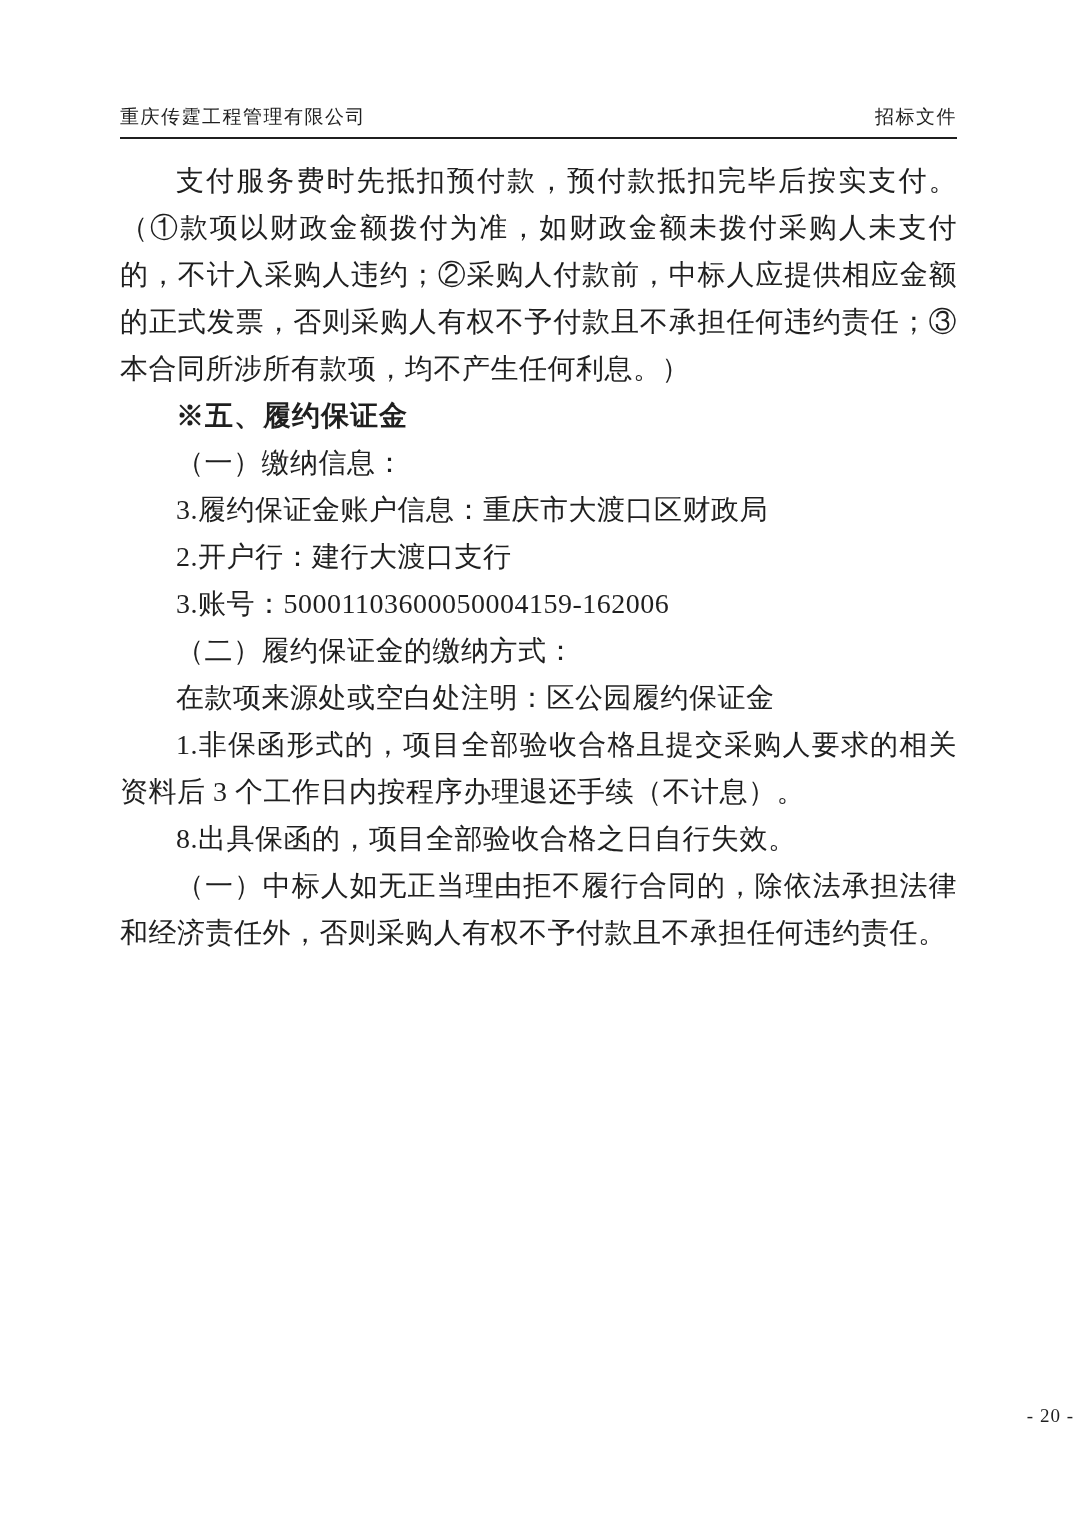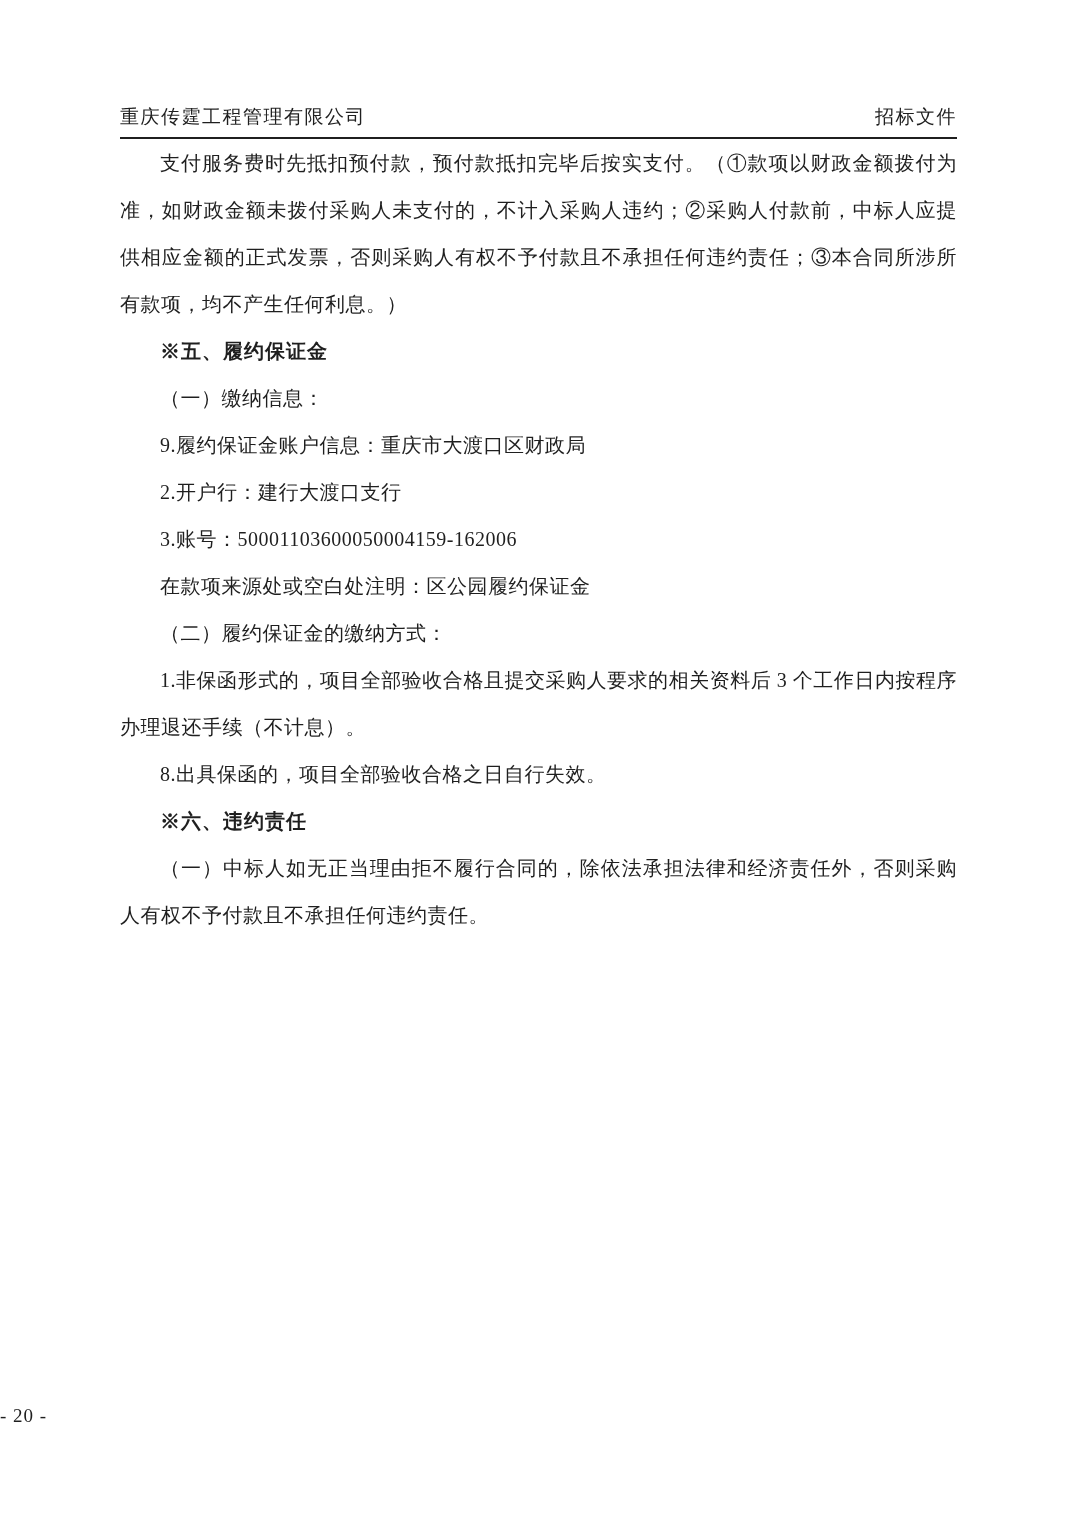--- a/index.html
+++ b/index.html
@@ -26,66 +26,65 @@
     display: flex;
     justify-content: space-between;
     align-items: flex-end;
     font-size: 19px;
     letter-spacing: 1.5px;
     padding-bottom: 7px;
     border-bottom: 2px solid #1f1f1f;
     text-align: center;
   }
   .doc-body {
-    margin-top: 1px;
-    font-size: 20px;
+    margin-top: 18px;
+    font-size: 28px;
     line-height: 47px;
     text-align: justify;
     letter-spacing: 0.5px;
   }
   .doc-body p {
     margin: 0;
     text-indent: 2em;
   }
   .doc-body p.heading {
     font-weight: bold;
     letter-spacing: 1px;
   }
   .page-footer {
     position: absolute;
     top: 1405px;
     left: 0;
     width: 100%;
-    text-align: left;
+    text-align: right;
     font-size: 19px;
     letter-spacing: 1px;
   }
 </style>
 </head>
 <body>
 
 <div class="page">
   <div class="content">
 
     <div class="page-header">
       <span>重庆传霆工程管理有限公司</span>
       <span>招标文件</span>
     </div>
 
     <div class="doc-body">
       <p>支付服务费时先抵扣预付款，预付款抵扣完毕后按实支付。（①款项以财政金额拨付为准，如财政金额未拨付采购人未支付的，不计入采购人违约；②采购人付款前，中标人应提供相应金额的正式发票，否则采购人有权不予付款且不承担任何违约责任；③本合同所涉所有款项，均不产生任何利息。）</p>
       <p class="heading">※五、履约保证金</p>
       <p>（一）缴纳信息：</p>
-      <p>9.履约保证金账户信息：重庆市大渡口区财政局</p>
+      <p>3.履约保证金账户信息：重庆市大渡口区财政局</p>
       <p>2.开户行：建行大渡口支行</p>
       <p>3.账号：50001103600050004159-162006</p>
+      <p>（二）履约保证金的缴纳方式：</p>
       <p>在款项来源处或空白处注明：区公园履约保证金</p>
-      <p>（二）履约保证金的缴纳方式：</p>
       <p>1.非保函形式的，项目全部验收合格且提交采购人要求的相关资料后 3 个工作日内按程序办理退还手续（不计息）。</p>
       <p>8.出具保函的，项目全部验收合格之日自行失效。</p>
-      <p class="heading">※六、违约责任</p>
       <p>（一）中标人如无正当理由拒不履行合同的，除依法承担法律和经济责任外，否则采购人有权不予付款且不承担任何违约责任。</p>
     </div>
 
   </div>
 
   <div class="page-footer">- 20 -</div>
 </div>
 
 </body></html>

